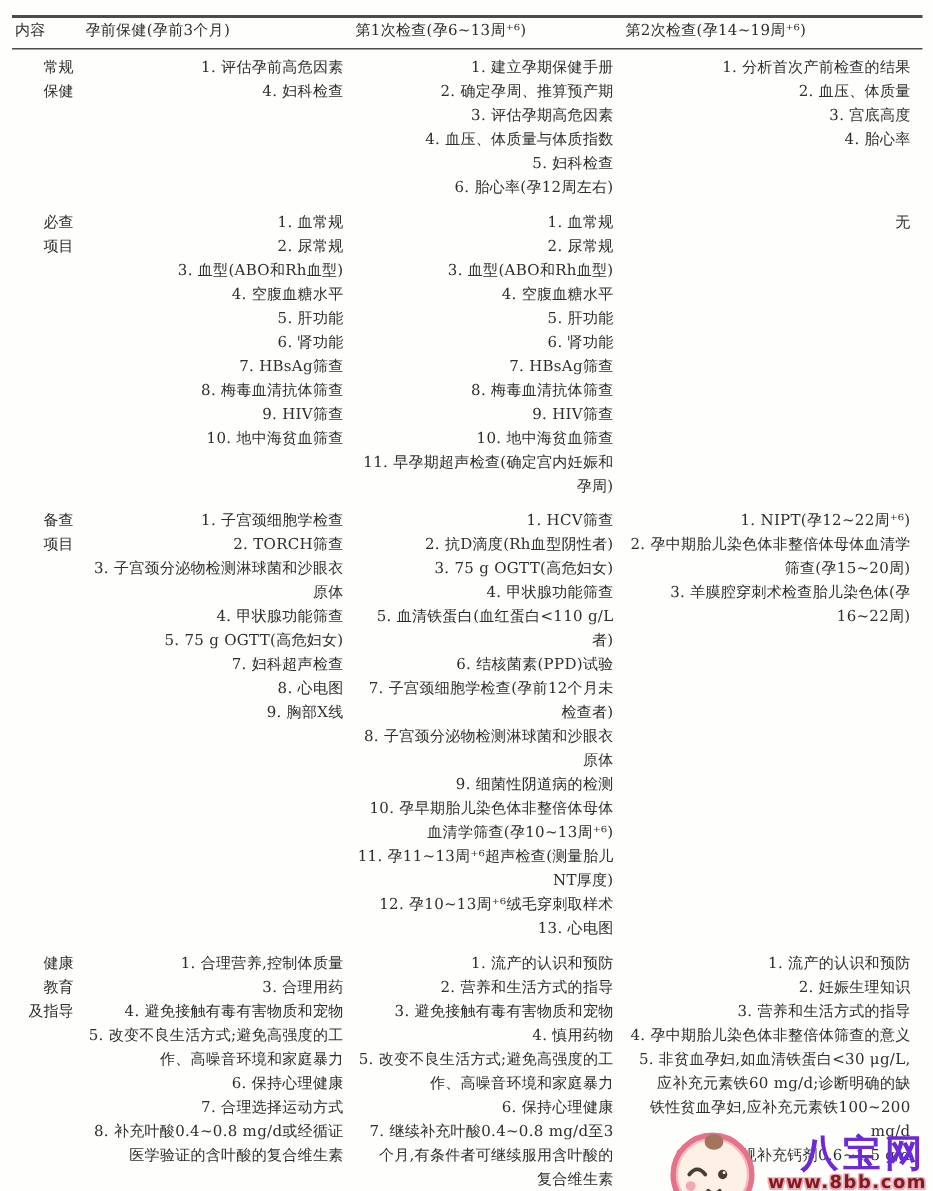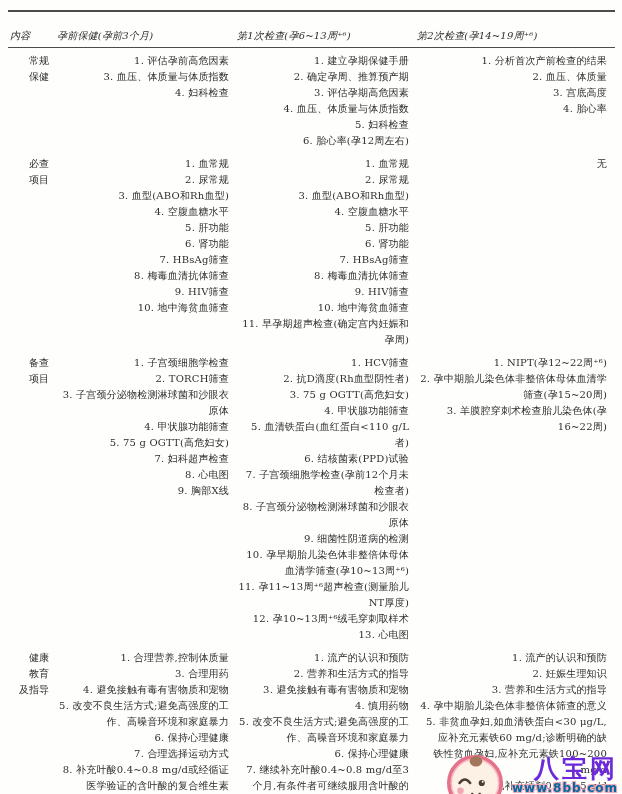--- a/index.html
+++ b/index.html
@@ -10,24 +10,23 @@
     color:#2e2e2e;
     overflow:hidden;
     position:relative;
   }
   .table{margin:10px 7px 0 8px;}
   .thead{
     display:grid;
     grid-template-columns:47px 180px 180px 198px;
     border-top:2px solid #4c4c4c;
     border-bottom:1px solid #4c4c4c;
-    padding:17px 0 4px 2px;
+    padding:2px 0 4px 2px;
     font-size:10px;
     line-height:14px;
-    font-style:italic;
   }
   .trow{
     display:grid;
     grid-template-columns:47px 180px 180px 198px;
     padding:5px 0 2px 2px;
     font-size:10px;
   }
   .cell{padding-right:8px;text-align:right;}
   .item{
     line-height:16px;
@@ -41,21 +40,21 @@
   .watermark{position:absolute;right:4px;bottom:-18px;display:flex;align-items:flex-start;}
   .wm-logo{width:58px;height:58px;margin-right:8px;}
   .wm-text{padding-top:2px;}
   .wm-name{
     font-size:25px;font-weight:bold;letter-spacing:3px;line-height:26px;
     font-family:"DejaVu Sans","Liberation Sans",sans-serif;
   }
   .wm-url{
     font-size:12px;font-weight:bold;letter-spacing:1px;line-height:13px;
     font-family:"DejaVu Sans","Liberation Sans",sans-serif;
-    color:#0369a1;
+    color:#7f1d1d;
     text-shadow:-1px -1px 0 #f2a8b6, 1px -1px 0 #f2a8b6, -1px 1px 0 #f2a8b6, 1px 1px 0 #f2a8b6;
   }
 </style>
 </head>
 <body>
 
 <div class="table">
   <div class="thead">
     <div class="hcell">内容</div>
     <div class="hcell">孕前保健(孕前3个月)</div>
@@ -63,21 +62,20 @@
     <div class="hcell">第2次检查(孕14~19周⁺⁶)</div>
   </div>
   <div id="tbody">
       <div class="trow">
         <div class="cell">
           <div class="lbl-line">常规</div>
           <div class="lbl-line">保健</div>
         </div>
         <div class="cell">
           <div class="item">1. 评估孕前高危因素</div>
-          <div class="item">3. 血压、体质量与体质指数</div>
           <div class="item">4. 妇科检查</div>
         </div>
         <div class="cell">
           <div class="item">1. 建立孕期保健手册</div>
           <div class="item">2. 确定孕周、推算预产期</div>
           <div class="item">3. 评估孕期高危因素</div>
           <div class="item">4. 血压、体质量与体质指数</div>
           <div class="item">5. 妇科检查</div>
           <div class="item">6. 胎心率(孕12周左右)</div>
         </div>

